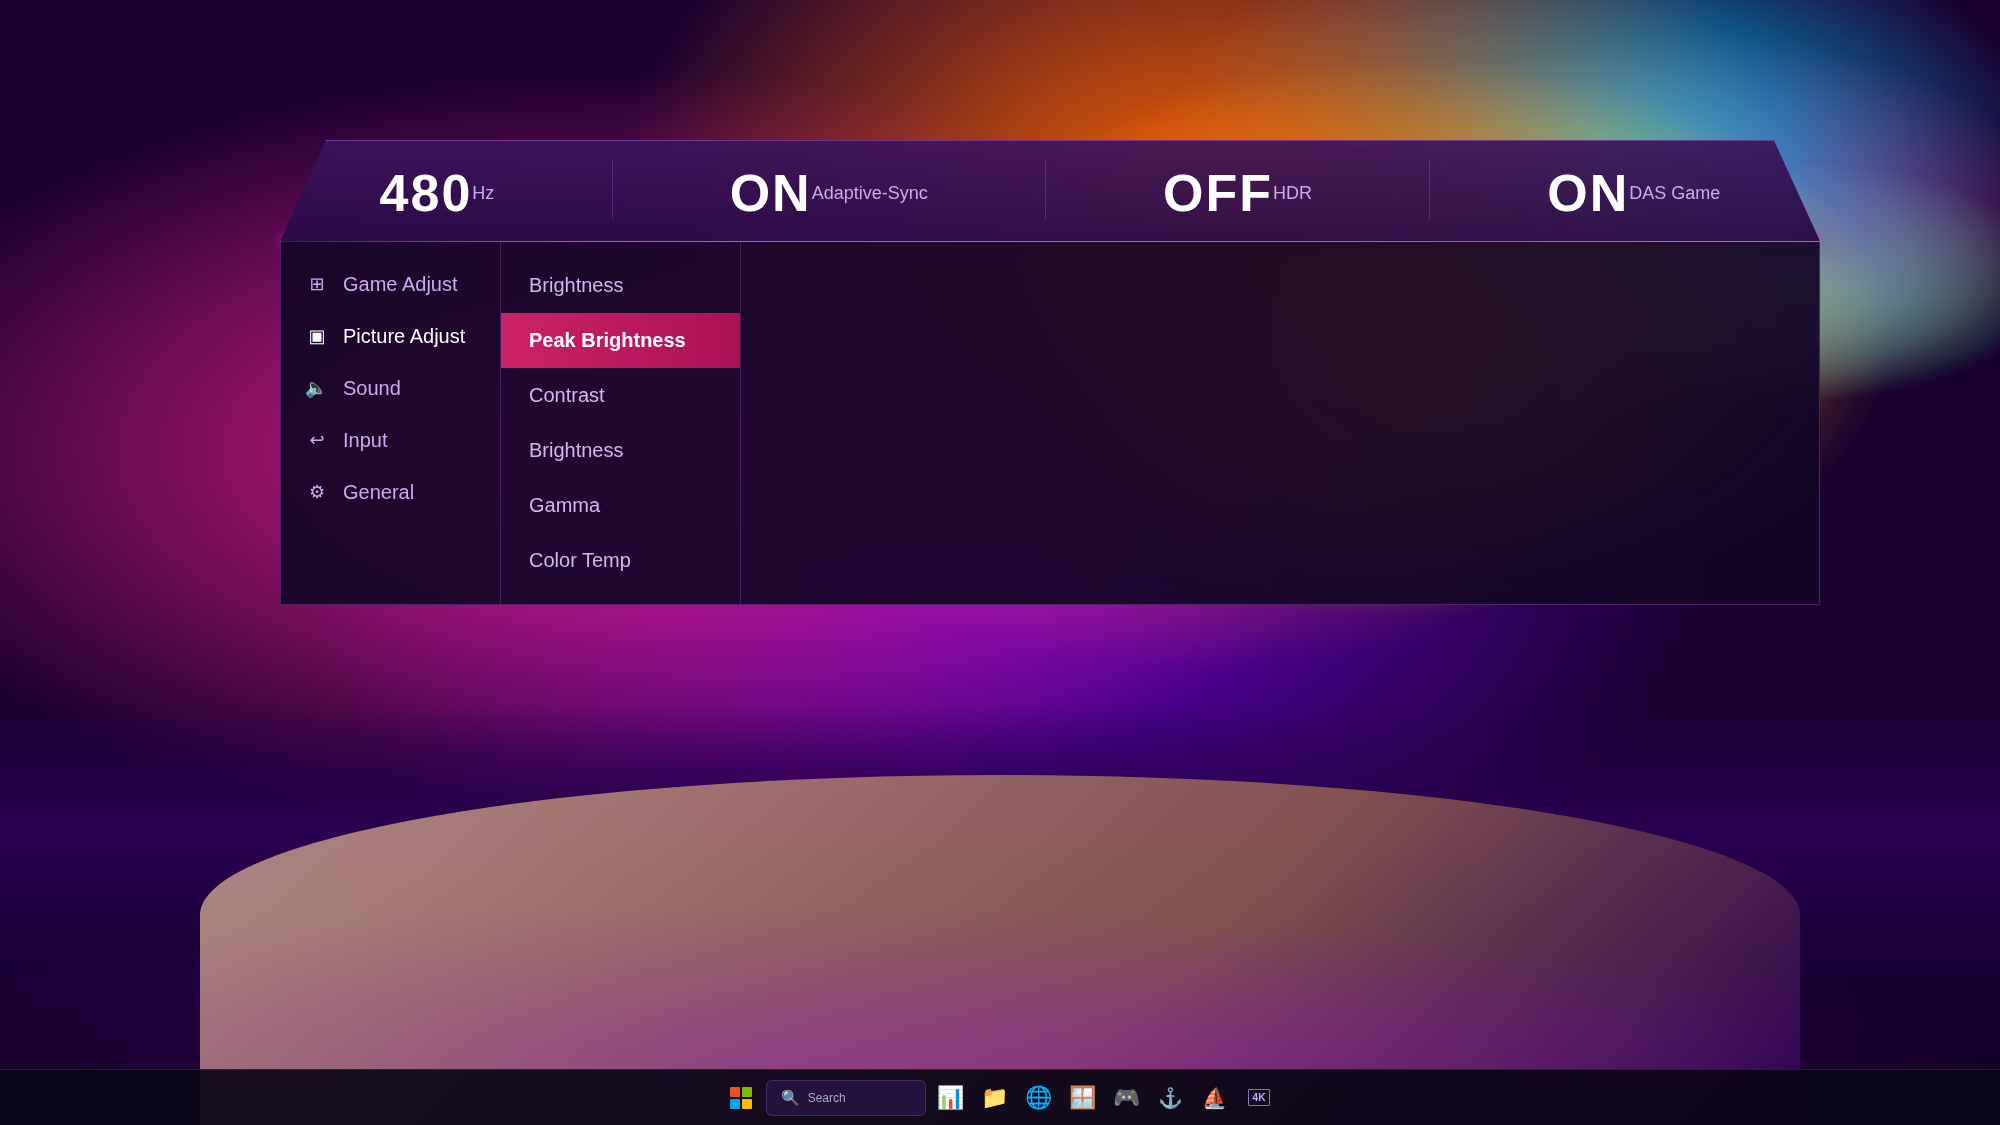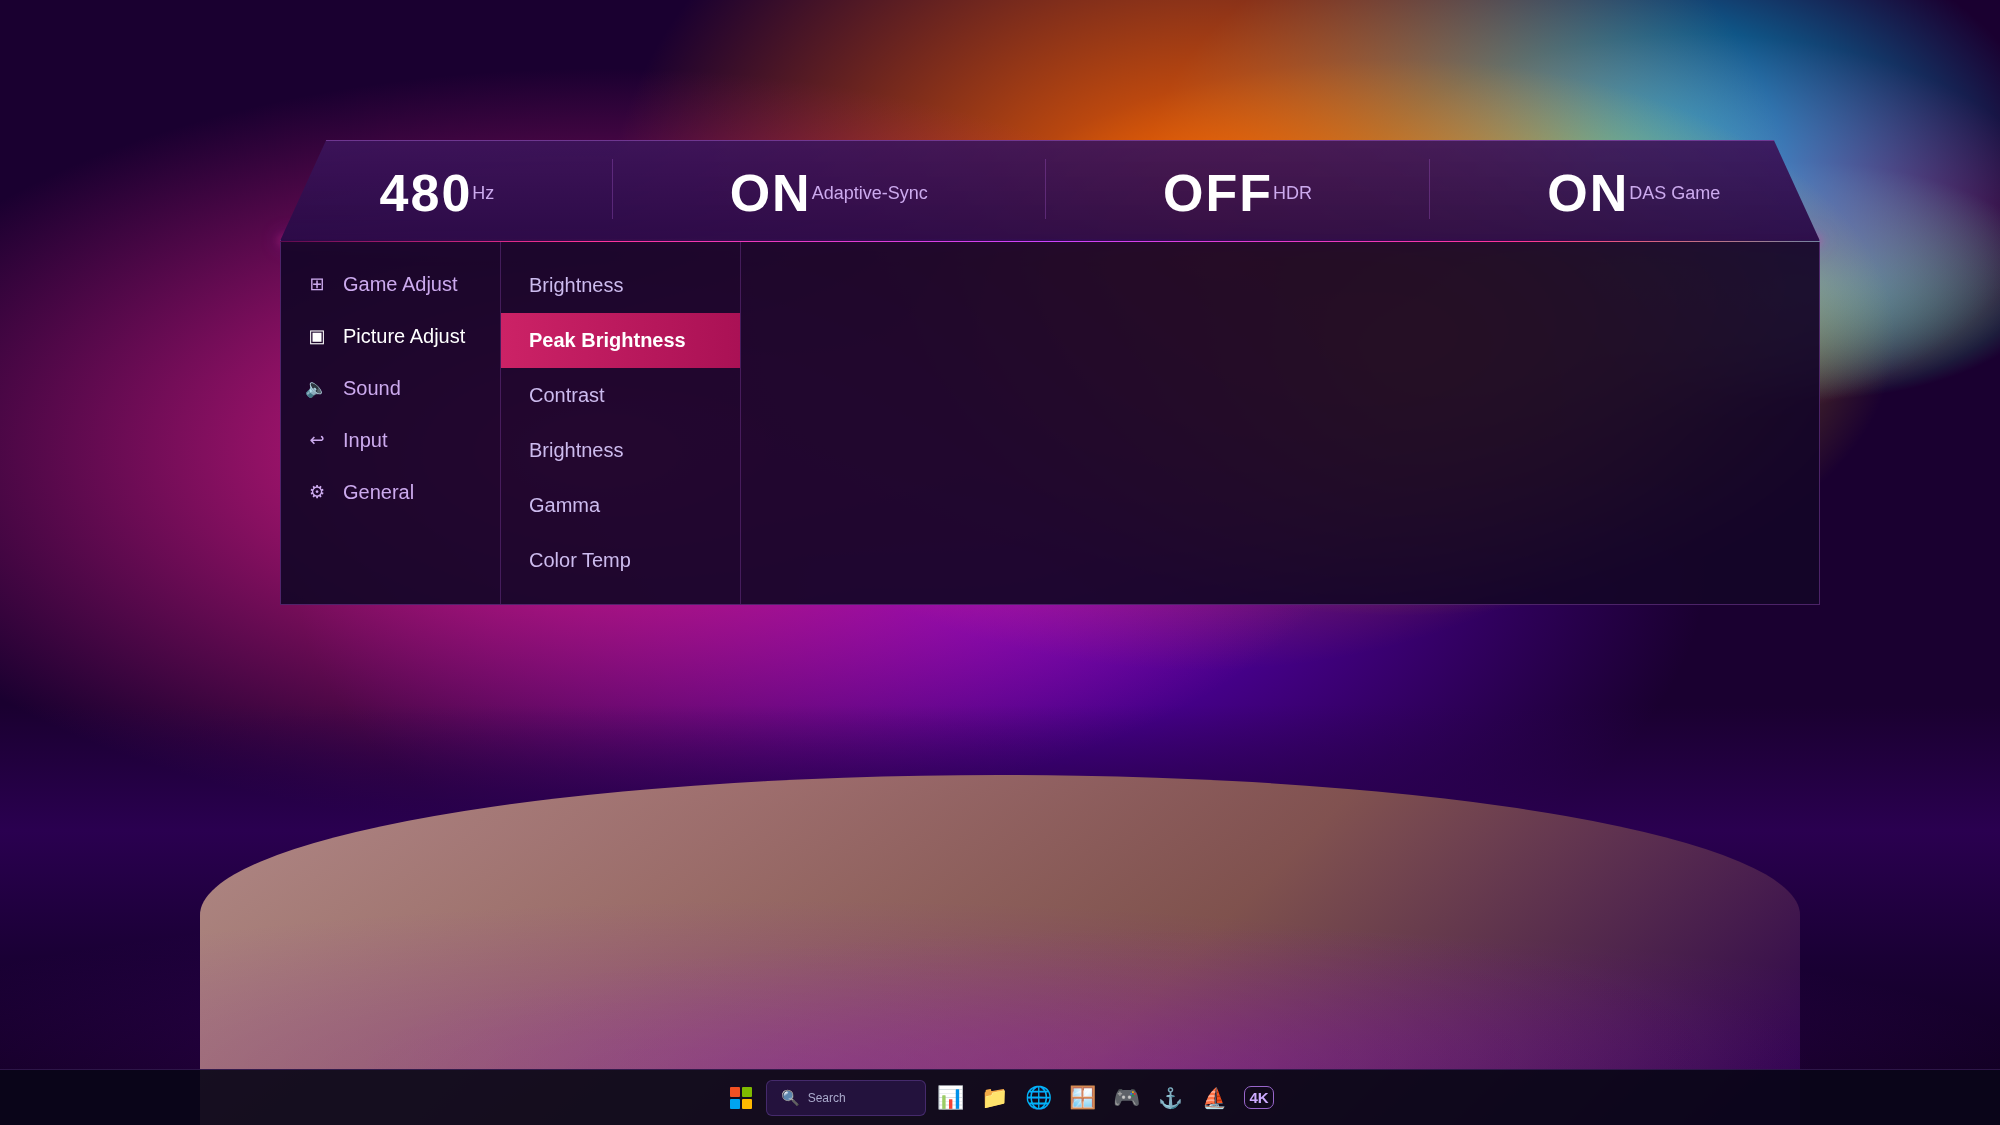--- a/index.html
+++ b/index.html
@@ -405,16 +405,16 @@
     <div class="taskbar-icon">
       <span style="font-size:22px;">🎮</span>
     </div>
     <div class="taskbar-icon">
       <span style="font-size:20px; color:#aaaacc;">⚓</span>
     </div>
     <div class="taskbar-icon">
       <span style="font-size:20px; color:#aaaacc;">⛵</span>
     </div>
     <div class="taskbar-icon">
-      <span style="font-size:15px; font-weight:900; color:#ccaaff; border:1px solid #9966cc; padding:2px 4px; border-radius:7px;">4K</span>
+      <span style="font-size:10px; font-weight:900; color:#ccaaff; border:1px solid #9966cc; padding:2px 4px; border-radius:1px;">4K</span>
     </div>
   </div>
 </div>
 
 </body></html>

